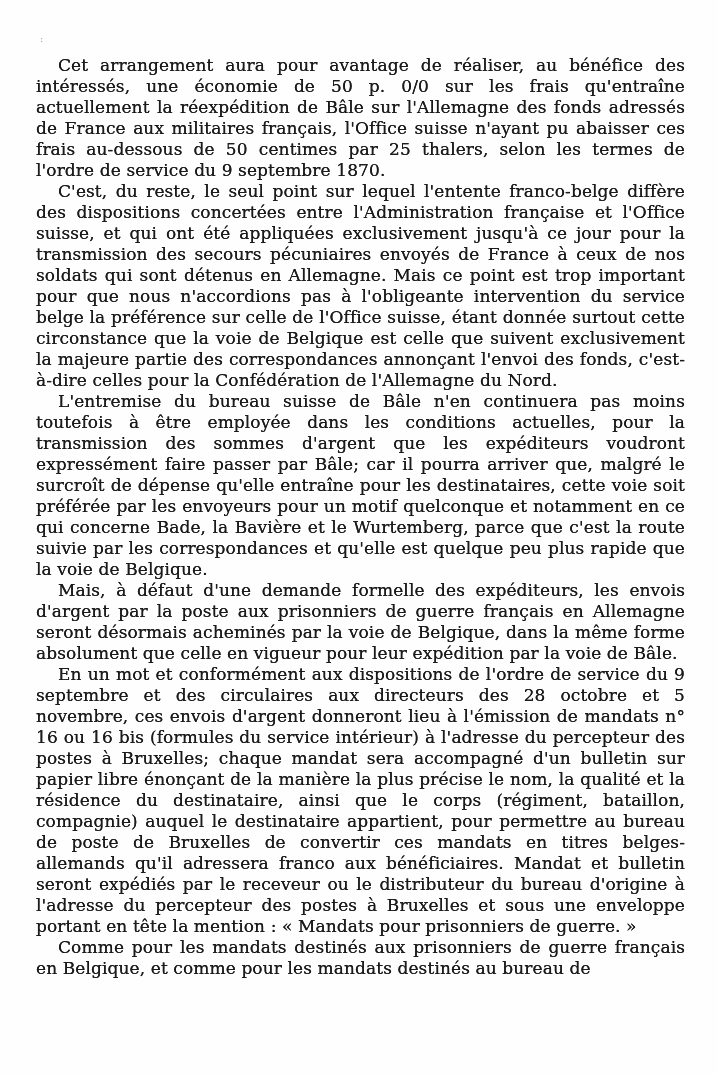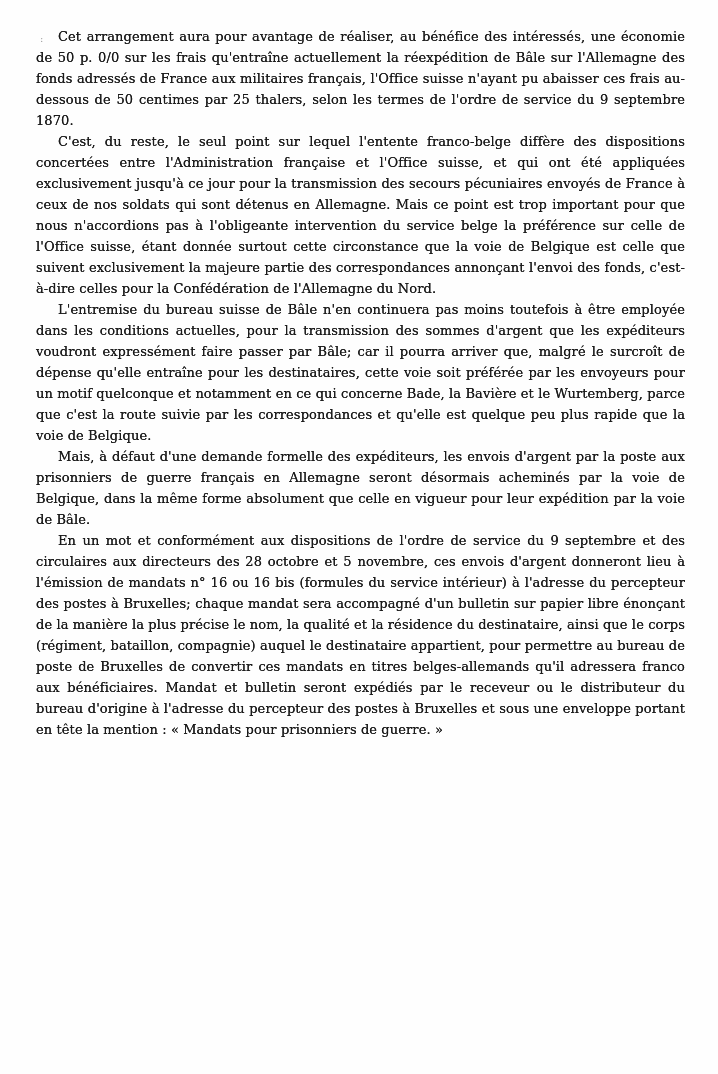--- a/index.html
+++ b/index.html
@@ -13,25 +13,26 @@
     height: 1074px;
     background: #fefefe;
     overflow: hidden;
     box-sizing: border-box;
     padding: 26px 33px 0 36px;
   }
   .text-block {
     width: 649px;
     color: #1b1b1b;
     font-family: "DejaVu Serif", "Liberation Serif", serif;
-    font-size: 13px;
+    font-size: 17px;
     line-height: 21px;
     text-align: justify;
     text-shadow: 0 0 0.45px #222222;
     letter-spacing: 0.1px;
+    margin-top: 29px;
   }
   .text-block p {
     margin: 0;
     text-indent: 22px;
   }
   .it {
   }
   
   .speck {
     position: absolute;
@@ -50,14 +51,15 @@
 <body>
 
 <div class="page" style="background: rgb(254, 254, 254);">
   <div class="speck">:</div>
   <div class="text-block" style="color: rgb(27, 27, 27);">
       <p><span>Cet arrangement aura pour avantage de réaliser, au bénéfice des intéressés, une économie de 50 p. 0/0 sur les frais qu'entraîne actuellement la réexpédition de Bâle sur l'Allemagne des fonds adressés de France aux militaires français, l'Office suisse n'ayant pu abaisser ces frais au-dessous de 50 centimes par 25 thalers, selon les termes de l'ordre de service du 9 septembre 1870.</span></p>
       <p><span>C'est, du reste, le seul point sur lequel l'entente franco-belge diffère des dispositions concertées entre l'Administration française et l'Office suisse, et qui ont été appliquées exclusivement jusqu'à ce jour pour la transmission des secours pécuniaires envoyés de France à ceux de nos soldats qui sont détenus en Allemagne. Mais ce point est trop important pour que nous n'accordions pas à l'obligeante intervention du service belge la préférence sur celle de l'Office suisse, étant donnée surtout cette circonstance que la voie de Belgique est celle que suivent exclusivement la majeure partie des correspondances annonçant l'envoi des fonds, c'est-à-dire celles pour la Confédération de l'Allemagne du Nord.</span></p>
       <p><span>L'entremise du bureau suisse de Bâle n'en continuera pas moins toutefois à être employée dans les conditions actuelles, pour la transmission des sommes d'argent que les expéditeurs voudront expressément faire passer par Bâle; car il pourra arriver que, malgré le surcroît de dépense qu'elle entraîne pour les destinataires, cette voie soit préférée par les envoyeurs pour un motif quelconque et notamment en ce qui concerne Bade, la Bavière et le Wurtemberg, parce que c'est la route suivie par les correspondances et qu'elle est quelque peu plus rapide que la voie de Belgique.</span></p>
       <p><span>Mais, à défaut d'une demande formelle des expéditeurs, les envois d'argent par la poste aux prisonniers de guerre français en Allemagne seront désormais acheminés par la voie de Belgique, dans la même forme absolument que celle en vigueur pour leur expédition par la voie de Bâle.</span></p>
       <p><span>En un mot et conformément aux dispositions de l'ordre de service du 9 septembre et des circulaires aux directeurs des 28 octobre et 5 novembre, ces envois d'argent donneront lieu à l'émission de mandats n° 16 ou 16 </span><span class="it">bis</span><span> (formules du service intérieur) à l'adresse du percepteur des postes à Bruxelles; chaque mandat sera accompagné d'un bulletin sur papier libre énonçant de la manière la plus précise le nom, la qualité et la résidence du destinataire, ainsi que le corps (régiment, bataillon, compagnie) auquel le destinataire appartient, pour permettre au bureau de poste de Bruxelles de convertir ces mandats en titres belges-allemands qu'il adressera </span><span class="it">franco</span><span> aux bénéficiaires. Mandat et bulletin seront expédiés par le receveur ou le distributeur du bureau d'origine à l'adresse du percepteur des postes à Bruxelles et sous une enveloppe portant en tête la mention : « Mandats pour prisonniers de guerre. »</span></p>
+      <p><span>Comme pour les mandats destinés aux prisonniers de guerre français en Belgique, et comme pour les mandats destinés au bureau de</span></p>
     </div>
 </div>
 
 </body></html>

